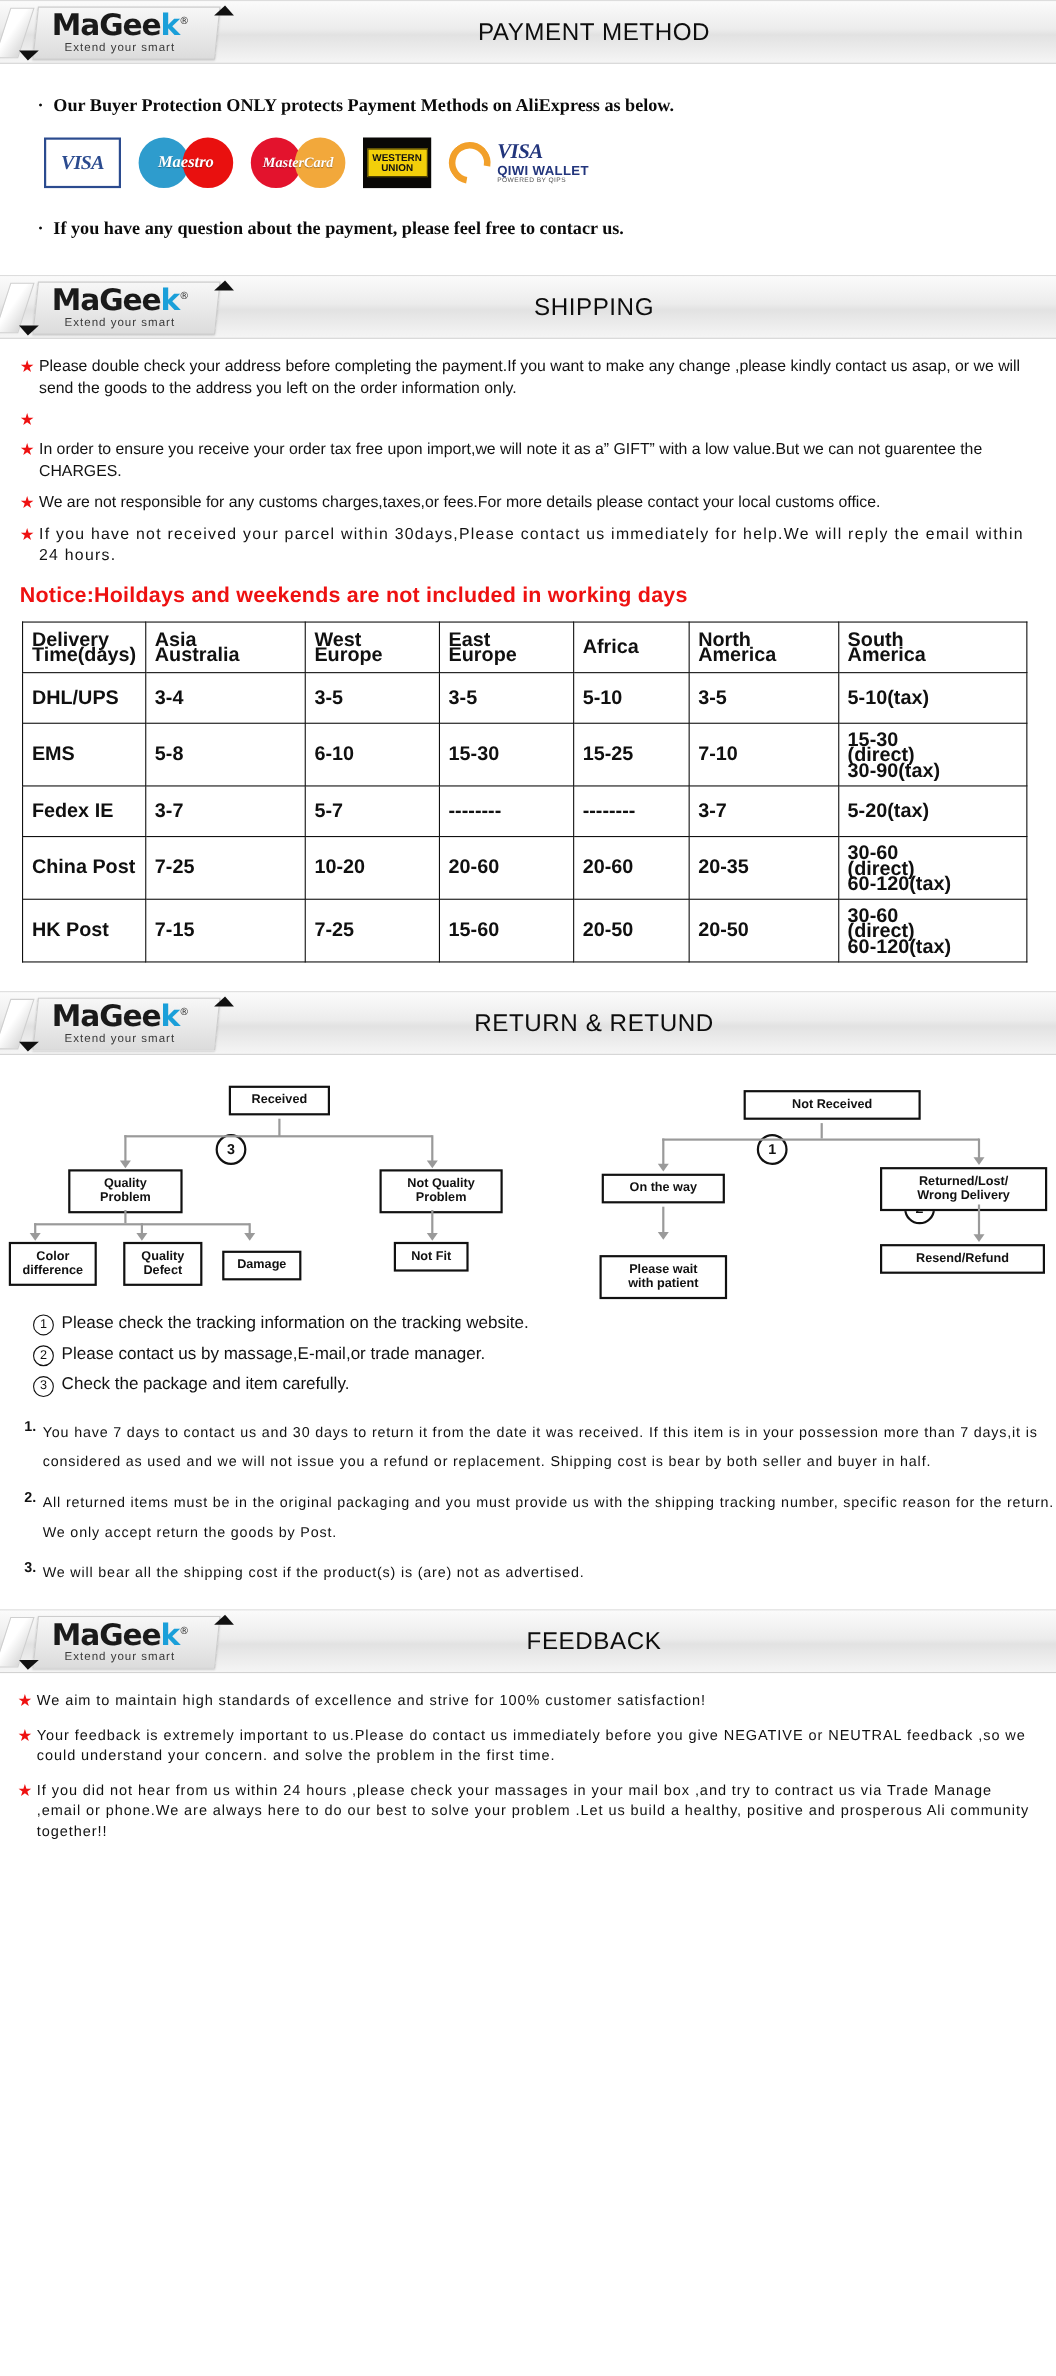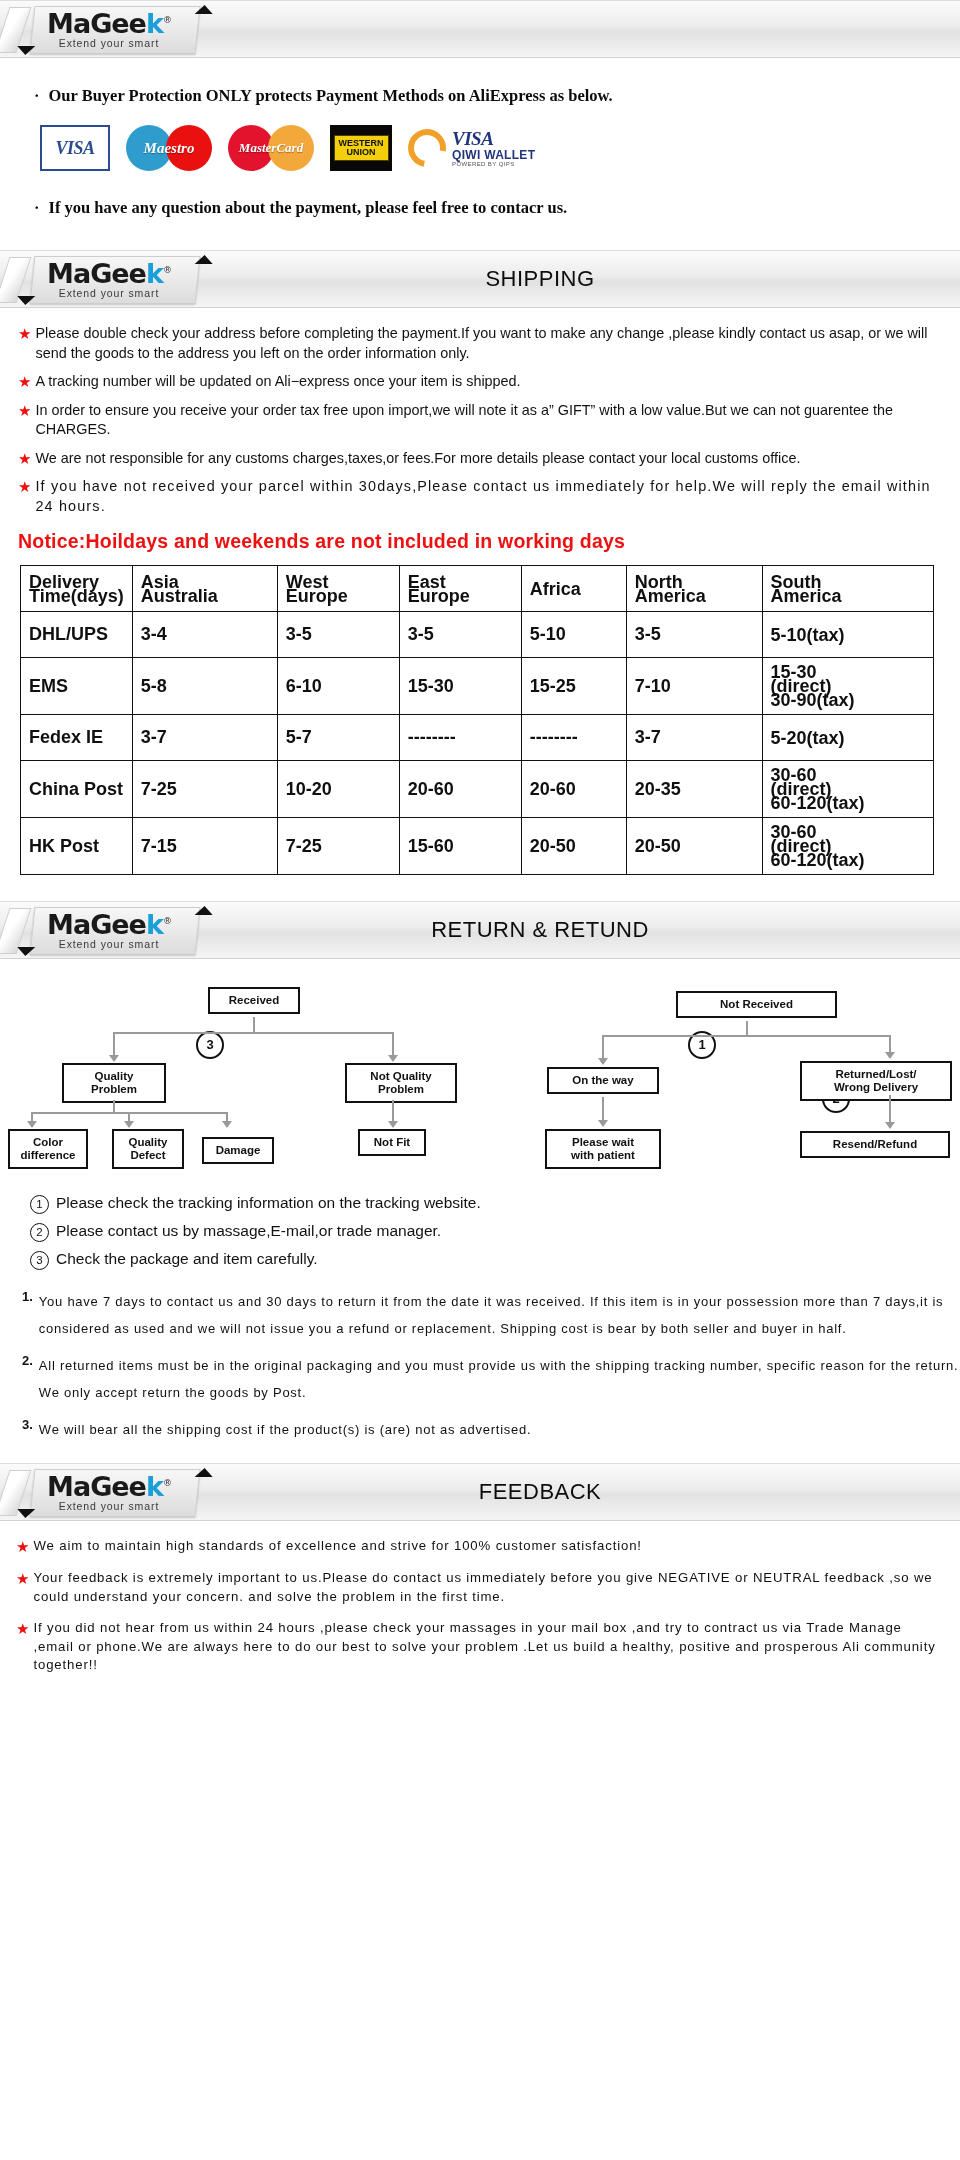--- a/index.html
+++ b/index.html
@@ -215,20 +215,21 @@
       <div class="ribbon-slash"></div>
       <div class="logo-plate">
         <div class="tri tri-up"></div>
         <div class="tri tri-down"></div>
         <div class="logo-inner">
           <div class="logo-word"><span>MaGee</span><span class="k-blue">k</span><span class="logo-reg">®</span></div>
           <div class="logo-tag">Extend your smart</div>
         </div>
       </div>
     </div>
+    <div class="banner-title">PAYMENT METHOD</div>
   </div>
 
   <div class="pay-wrap">
     <div class="pay-line">
       <span class="dot">·</span><span>Our Buyer Protection ONLY protects Payment Methods on AliExpress as below.</span>
     </div>
 
     <div class="pay-logos">
       <div class="card visa-card">
         <div class="bar-top"></div>
@@ -285,21 +286,20 @@
     <div class="banner-title">SHIPPING</div>
   </div>
 
   <div class="ship-list">
     <div class="star-item">
       <span class="star">★</span>
       <span class="star-text">Please double check your address before completing the payment.If you want to make any change ,please kindly contact us asap, or we will send the goods to the address you left on the order information only.</span>
     </div>
     <div class="star-item">
       <span class="star">★</span>
-      <span class="star-text">A tracking number will be updated on Ali−express once your item is shipped.</span>
     </div>
     <div class="star-item">
       <span class="star">★</span>
       <span class="star-text">In order to ensure you receive your order tax free upon import,we will note it as a” GIFT” with a low value.But we can not guarentee the CHARGES.</span>
     </div>
     <div class="star-item">
       <span class="star">★</span>
       <span class="star-text">We are not responsible for any customs charges,taxes,or fees.For more details please contact your local customs office.</span>
     </div>
     <div class="star-item">
@@ -427,21 +427,21 @@
     <div class="ln v" style="left:602px; top:62px; height:26px;"></div>
     <div class="ln v" style="left:889px; top:62px; height:20px;"></div>
     <div class="arrow-d" style="left:598px; top:85px;"></div>
     <div class="arrow-d" style="left:885px; top:79px;"></div>
 
     <div class="node" style="left:547px; top:94px; width:112px;">On the way</div>
     <div class="node" style="left:800px; top:88px; width:152px;">Returned/Lost/<br>Wrong Delivery</div>
 
     <div class="ln v" style="left:602px; top:124px; height:26px;"></div>
     <div class="arrow-d" style="left:598px; top:147px;"></div>
-    <div class="node" style="left:545px; top:156px; width:116px;">Please wait<br>with patient</div>
+    <div class="node" style="left:545px; top:168px; width:116px;">Please wait<br>with patient</div>
 
     <div class="ln v" style="left:889px; top:122px; height:30px;"></div>
     <div class="arrow-d" style="left:885px; top:149px;"></div>
     <div class="node" style="left:800px; top:158px; width:150px;">Resend/Refund</div>
   </div>
 
   <div class="notes">
     <div class="note-row">
       <span class="circ-num">1</span>
       <span class="note-txt">Please check the tracking information on the tracking website.</span>

